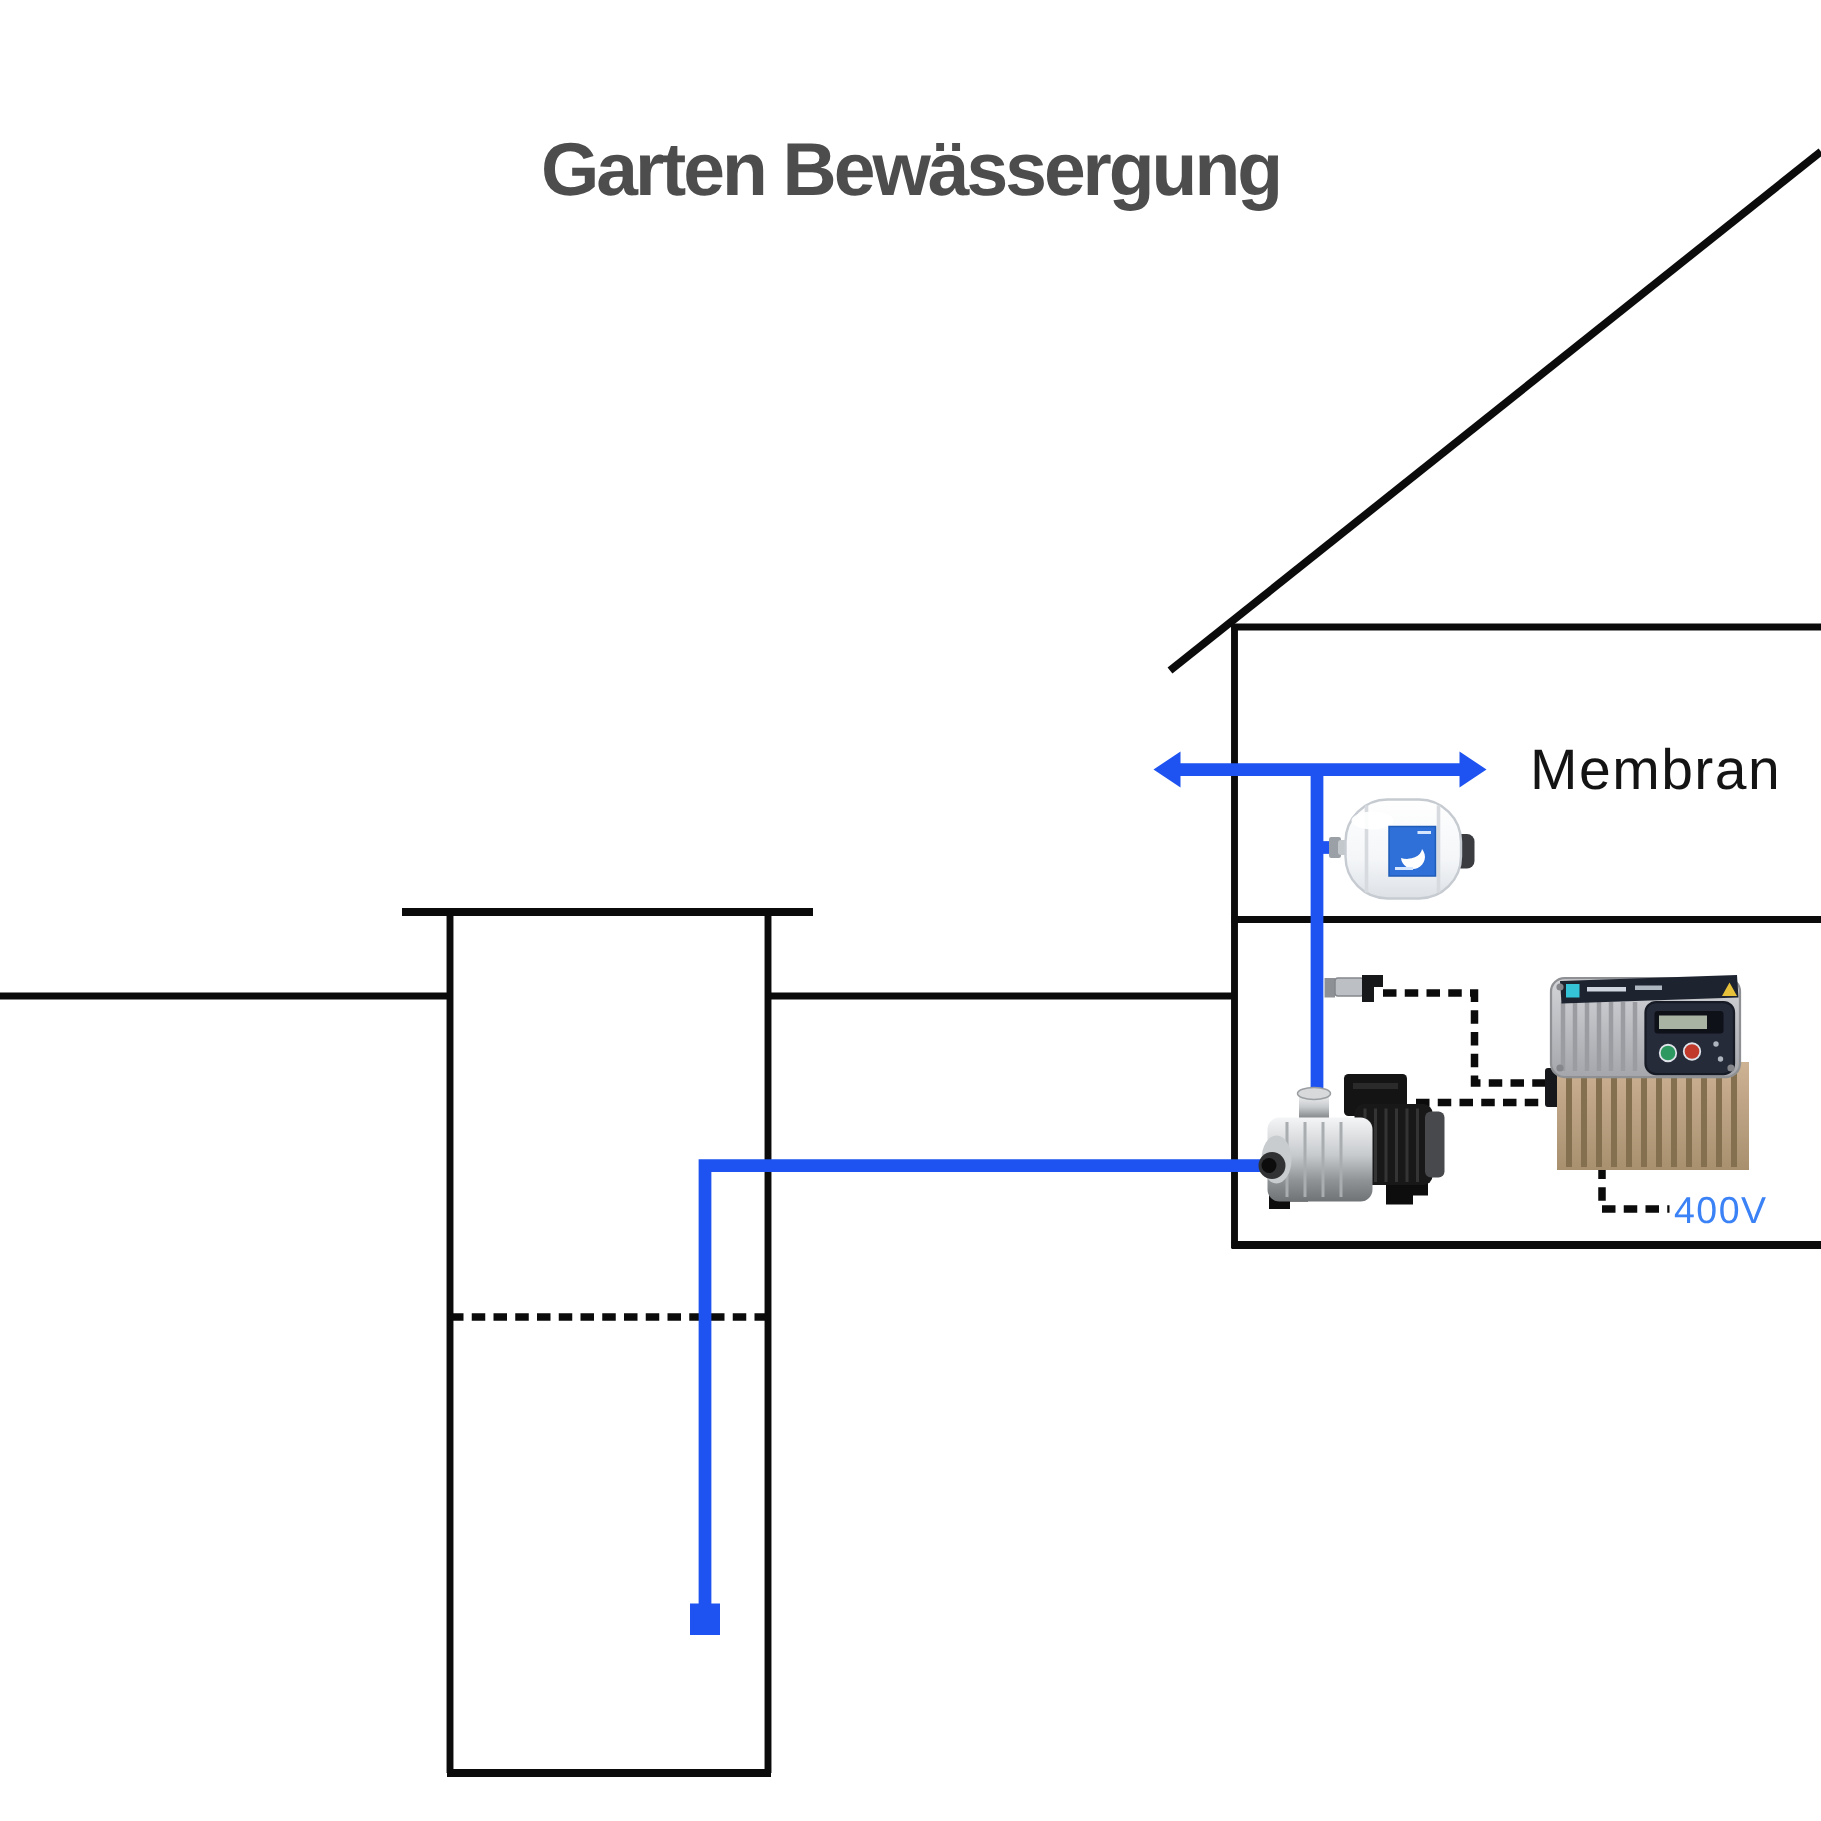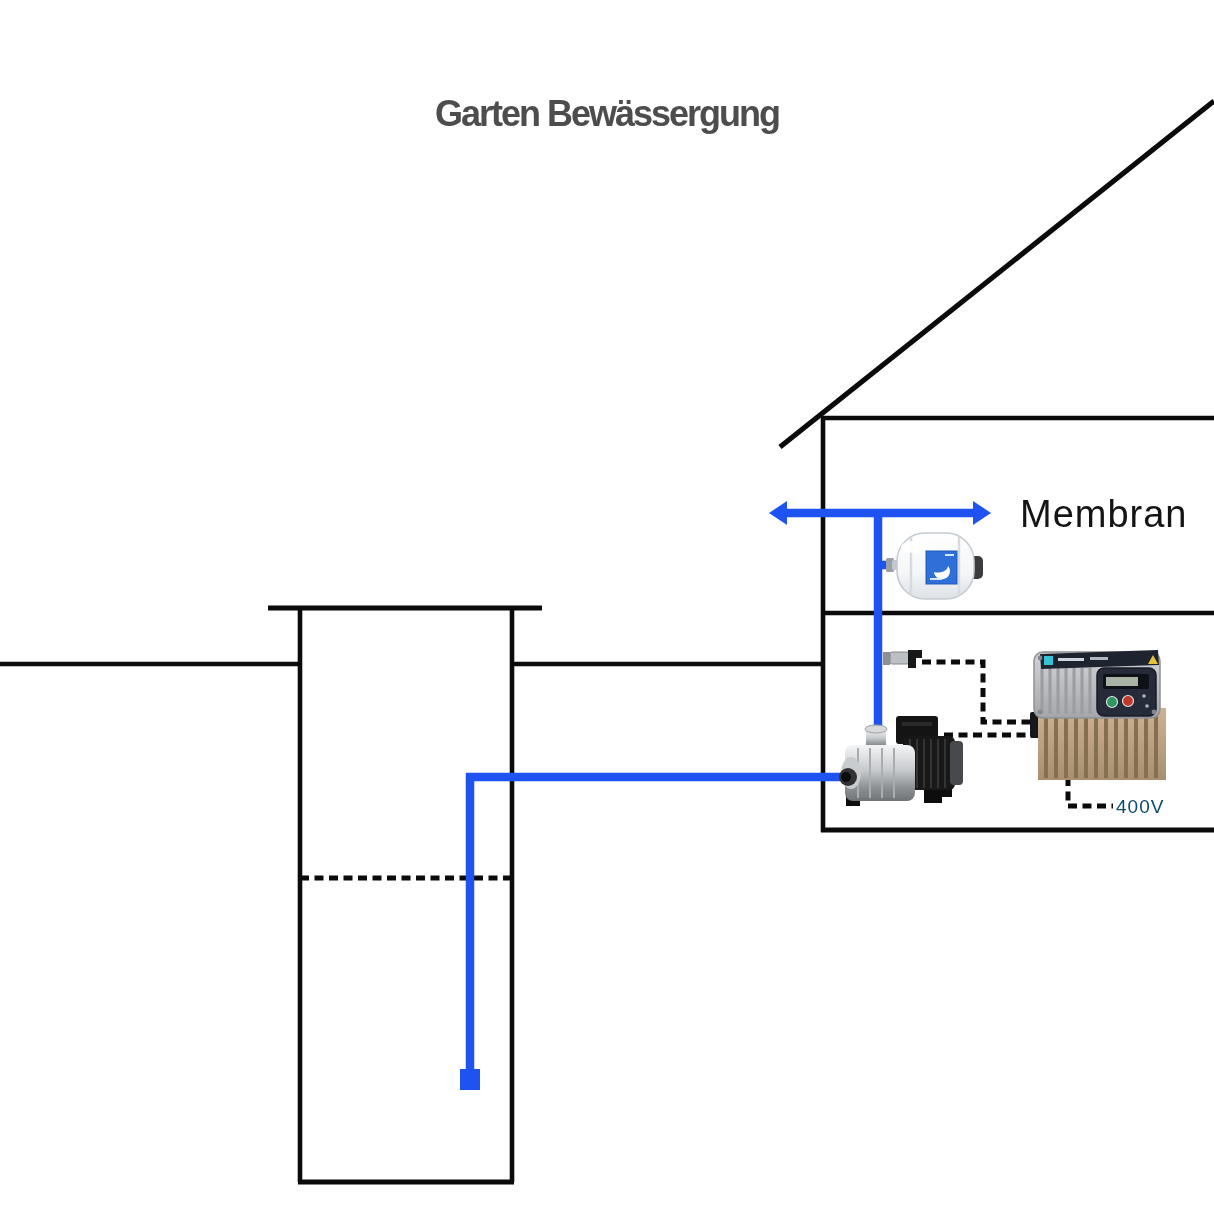--- a/index.html
+++ b/index.html
@@ -20,30 +20,30 @@
   
   .blk{stroke:var(--line-black);stroke-width:4.6;fill:none;}
   .blk-thick{stroke:var(--line-black);stroke-width:5.2;fill:none;}
   .blk-dash{stroke:var(--line-black);stroke-width:5;fill:none;stroke-dasharray:9 5.5;}
   .pipe{stroke:var(--pipe-blue);stroke-width:8.5;fill:none;}
   .pipe-fill{fill:var(--pipe-blue);}
   
   .title{
     position:absolute;left:0;top:88px;width:100%;
     text-align:center;color:var(--title-gray);
-    font-weight:800;font-size:36px;line-height:51px;letter-spacing:-2px;
+    font-weight:800;font-size:50px;line-height:51px;letter-spacing:-2px;
   }
   .tank-label{
     position:absolute;left:1004px;top:494px;
     color:var(--label-black);font-size:38px;line-height:40px;
     font-weight:400;letter-spacing:1px;margin-left:16px;
   }
   .voltage-label{
     position:absolute;left:1116px;top:794px;
-    color:#0c4a6e;font-size:19px;line-height:26px;font-weight:400;letter-spacing:1px;
+    color:#3b82f6;font-size:25px;line-height:26px;font-weight:400;letter-spacing:1px;
   }
 </style>
 </head>
 <body>
 
 <div class="stage">
 
   <svg width="1214" height="1214" viewBox="0 0 1214 1214">
     <defs>
       <linearGradient id="steelV" x1="0" y1="0" x2="0" y2="1">

